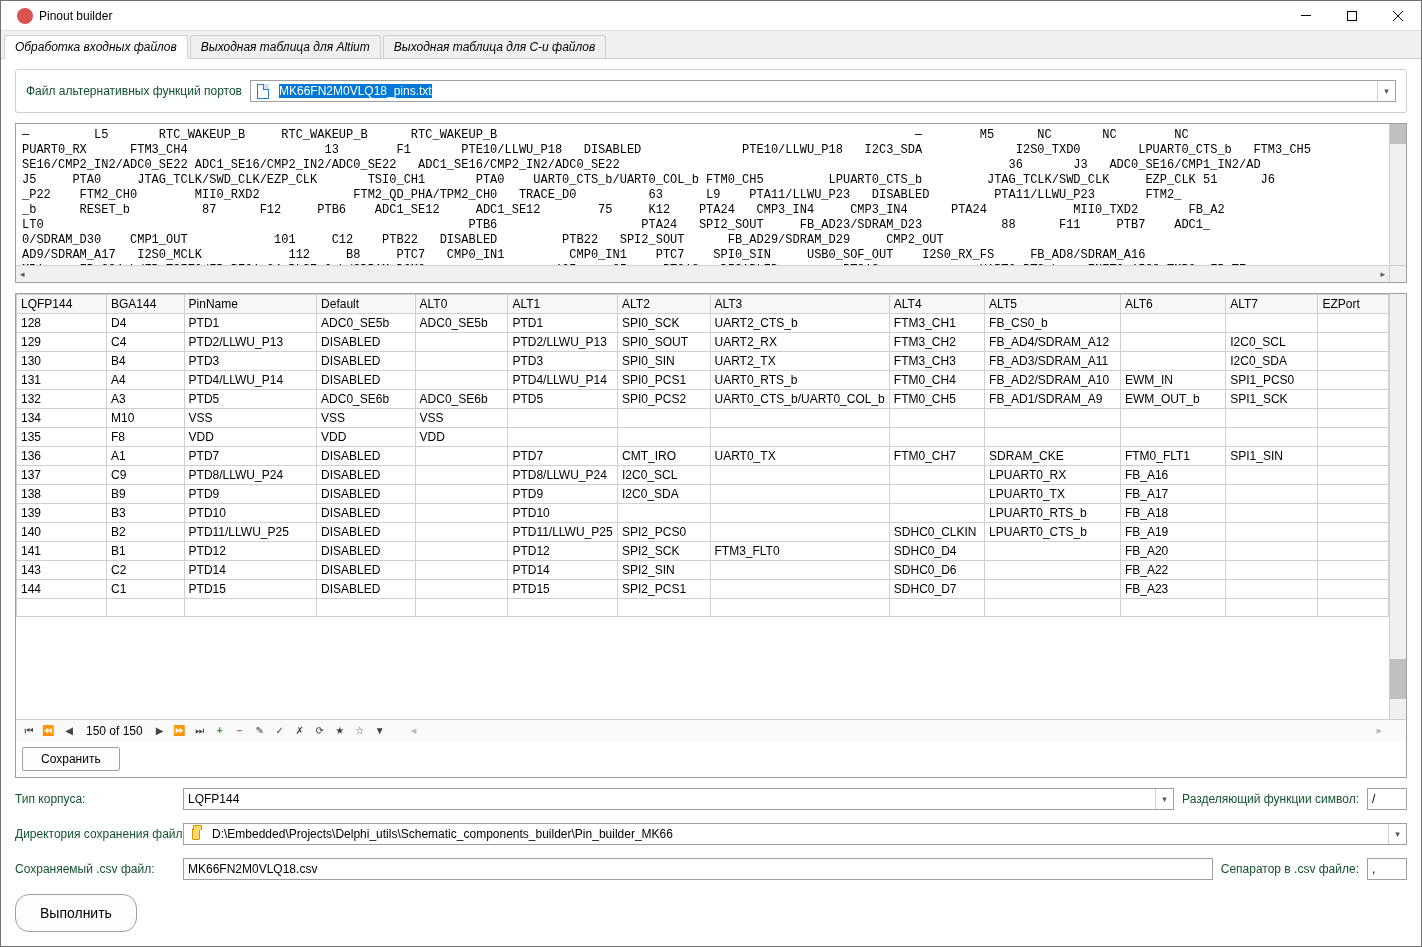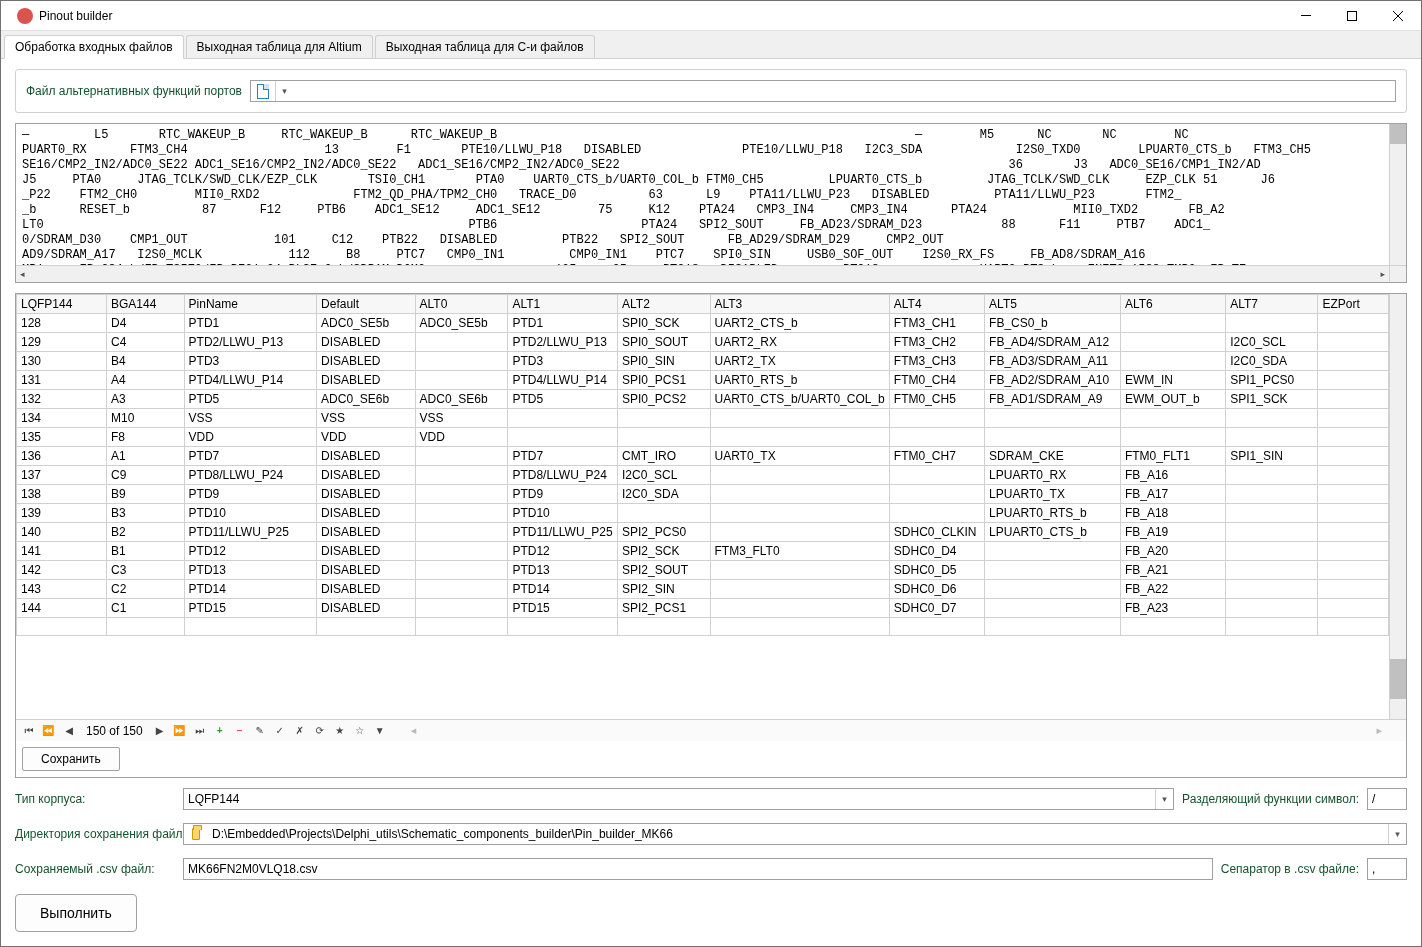--- a/index.html
+++ b/index.html
@@ -3,21 +3,21 @@
 <meta charset="utf-8">
 <style>
 * { box-sizing: border-box; margin: 0; padding: 0; font-family: "Segoe UI", Tahoma, sans-serif; }
 html, body { width: 1422px; height: 947px; overflow: hidden; background: #f0f0f0; }
 .window { width: 1422px; height: 947px; background: #fff; border: 1px solid #707070; display: flex; flex-direction: column; }
 .titlebar { height: 30px; background: #fff; display: flex; align-items: center; padding-left: 16px; border-bottom: 1px solid #e0e0e0; }
 .titlebar .icon { width: 16px; height: 16px; border-radius: 50%; background: #d9534f; margin-right: 6px; }
 .titlebar .title { font-size: 12px; color: #000; flex: 1; }
 .winbtn { width: 46px; height: 30px; display: flex; align-items: center; justify-content: center; color: #000; font-size: 12px; }
 .tabs { height: 28px; display: flex; align-items: flex-end; background: #f0f0f0; border-bottom: 1px solid #d0d0d0; padding: 0 3px; }
-.tab { font-size: 12px; padding: 4px 10px; background: #f0f0f0; border: 1px solid #d0d0d0; border-bottom: none; margin-right: 2px; border-radius: 3px 3px 0 0; color: #000; }
+.tab { font-size: 12px; padding: 4px 10px; background: #f0f0f0; border: 1px solid #d0d0d0; border-bottom: none; margin-right: 2px; border-radius: 3px 3px 0 0; color: #000; font-style: italic; }
 .tab.active { background: #fff; border-bottom: 1px solid #fff; position: relative; top: 1px; }
 .content { flex: 1; padding: 10px 14px 14px 14px; display: flex; flex-direction: column; gap: 10px; overflow: hidden; }
 .group { border: 1px solid #d0d0d0; border-radius: 3px; padding: 10px; background: #fff; }
 .row { display: flex; align-items: center; gap: 8px; }
 .label { font-size: 12px; color: #14532d; white-space: nowrap; }
 .combo { flex: 1; display: flex; align-items: center; border: 1px solid #a0a0a0; height: 22px; background: #fff; position: relative; }
 .combo .fileicon { width: 16px; height: 16px; margin: 0 4px; display: flex; align-items: center; justify-content: center; font-size: 10px; color: #1e90ff; }
 .combo .text { flex: 1; font-size: 12px; padding: 0 4px; overflow: hidden; white-space: nowrap; }
 .combo .sel { background: #0078d7; color: #fff; padding: 1px 0; }
 .combo .arrow, select + .arrow { width: 18px; height: 100%; border-left: 1px solid #d0d0d0; display: flex; align-items: center; justify-content: center; font-size: 9px; color: #555; }
@@ -38,21 +38,21 @@
 .navbar { height: 22px; display: flex; align-items: center; border-top: 1px solid #d0d0d0; background: #fafafa; font-size: 11px; gap: 2px; padding: 0 4px; }
 .navbtn { width: 18px; height: 18px; display: flex; align-items: center; justify-content: center; border: 1px solid transparent; border-radius: 2px; font-size: 10px; color: #444; }
 .navbtn.green { color: #2a9d2a; font-weight: bold; }
 .navbtn.red { color: #d9534f; font-weight: bold; }
 .navbar .navtext { margin: 0 6px; font-size: 12px; color: #000; }
 .navbar .navspacer { flex: 1; display: flex; justify-content: space-between; padding: 0 20px; color: #bbb; }
 .btn { font-size: 12px; padding: 4px 18px; border: 1px solid #a0a0a0; background: #fdfdfd; border-radius: 2px; }
 .form-rows { display: flex; flex-direction: column; gap: 13px; }
 .input { border: 1px solid #a0a0a0; height: 22px; font-size: 12px; padding: 0 4px; background: #fff; flex: 1; }
 .short { width: 40px; flex: none; }
-.bigbtn { font-size: 14px; padding: 10px 24px; border: 1px solid #a0a0a0; background: #fdfdfd; border-radius: 4px; align-self: flex-start; margin-top: 4px; }
+.bigbtn { font-size: 14px; padding: 10px 24px; border: 1px solid #a0a0a0; background: #fdfdfd; border-radius: 14px; align-self: flex-start; margin-top: 4px; }
 .foldericon { width: 16px; height: 12px; background: #ffd76a; border: 1px solid #cc9a00; border-radius: 1px; margin: 0 4px; position: relative; }
 .foldericon::before { content: ""; position: absolute; top: -4px; left: 0; width: 7px; height: 4px; background: #ffd76a; border: 1px solid #cc9a00; border-bottom: none; border-radius: 1px 1px 0 0; }
 .docicon { width: 12px; height: 15px; border: 1px solid #2e7cc0; background: #fff; position: relative; }
 .docicon::after { content: ""; position: absolute; top: -1px; right: -1px; width: 5px; height: 5px; border-left: 1px solid #2e7cc0; border-bottom: 1px solid #2e7cc0; background: #cde3f6; }
 .col-0{width:7%} .col-1{width:6%} .col-2{width:10%} .col-3{width:7.5%} .col-4{width:7%} .col-5{width:8%} .col-6{width:7%} .col-7{width:10%} .col-8{width:7%} .col-9{width:10%} .col-10{width:8%} .col-11{width:7%} .col-12{width:7%}
 </style>
 </head>
 <body>
 <div class="window">
 
@@ -84,20 +84,21 @@
 
 <div class="content">
 
   <div class="group">
     <div class="row">
       <span class="label">Файл альтернативных функций портов</span>
       <div class="combo">
         <span class="fileicon">
               <span class="docicon"></span>
             </span>
+        <span class="text"><span class="sel">MK66FN2M0VLQ18_pins.txt</span></span>
         <span class="arrow">▾</span>
       </div>
     </div>
   </div>
 
   <div class="textarea-wrap">
     <div class="mono">—         L5       RTC_WAKEUP_B     RTC_WAKEUP_B      RTC_WAKEUP_B                                                          —        M5      NC       NC        NC
 PUART0_RX      FTM3_CH4                   13        F1       PTE10/LLWU_P18   DISABLED              PTE10/LLWU_P18   I2C3_SDA             I2S0_TXD0        LPUART0_CTS_b   FTM3_CH5
 SE16/CMP2_IN2/ADC0_SE22 ADC1_SE16/CMP2_IN2/ADC0_SE22   ADC1_SE16/CMP2_IN2/ADC0_SE22                                                      36       J3   ADC0_SE16/CMP1_IN2/AD
 J5     PTA0     JTAG_TCLK/SWD_CLK/EZP_CLK       TSI0_CH1       PTA0    UART0_CTS_b/UART0_COL_b FTM0_CH5         LPUART0_CTS_b         JTAG_TCLK/SWD_CLK     EZP_CLK 51      J6
@@ -323,35 +324,20 @@
                 <td class="col-1">B1</td>
                 <td class="col-2">PTD12</td>
                 <td class="col-3">DISABLED</td>
                 <td class="col-4"></td>
                 <td class="col-5">PTD12</td>
                 <td class="col-6">SPI2_SCK</td>
                 <td class="col-7">FTM3_FLT0</td>
                 <td class="col-8">SDHC0_D4</td>
                 <td class="col-9"></td>
                 <td class="col-10">FB_A20</td>
-                <td class="col-11"></td>
-                <td class="col-12"></td>
-              </tr>
-              <tr>
-                <td class="col-0">142</td>
-                <td class="col-1">C3</td>
-                <td class="col-2">PTD13</td>
-                <td class="col-3">DISABLED</td>
-                <td class="col-4"></td>
-                <td class="col-5">PTD13</td>
-                <td class="col-6">SPI2_SOUT</td>
-                <td class="col-7"></td>
-                <td class="col-8">SDHC0_D5</td>
-                <td class="col-9"></td>
-                <td class="col-10">FB_A21</td>
                 <td class="col-11"></td>
                 <td class="col-12"></td>
               </tr>
               <tr>
                 <td class="col-0">143</td>
                 <td class="col-1">C2</td>
                 <td class="col-2">PTD14</td>
                 <td class="col-3">DISABLED</td>
                 <td class="col-4"></td>
                 <td class="col-5">PTD14</td>

